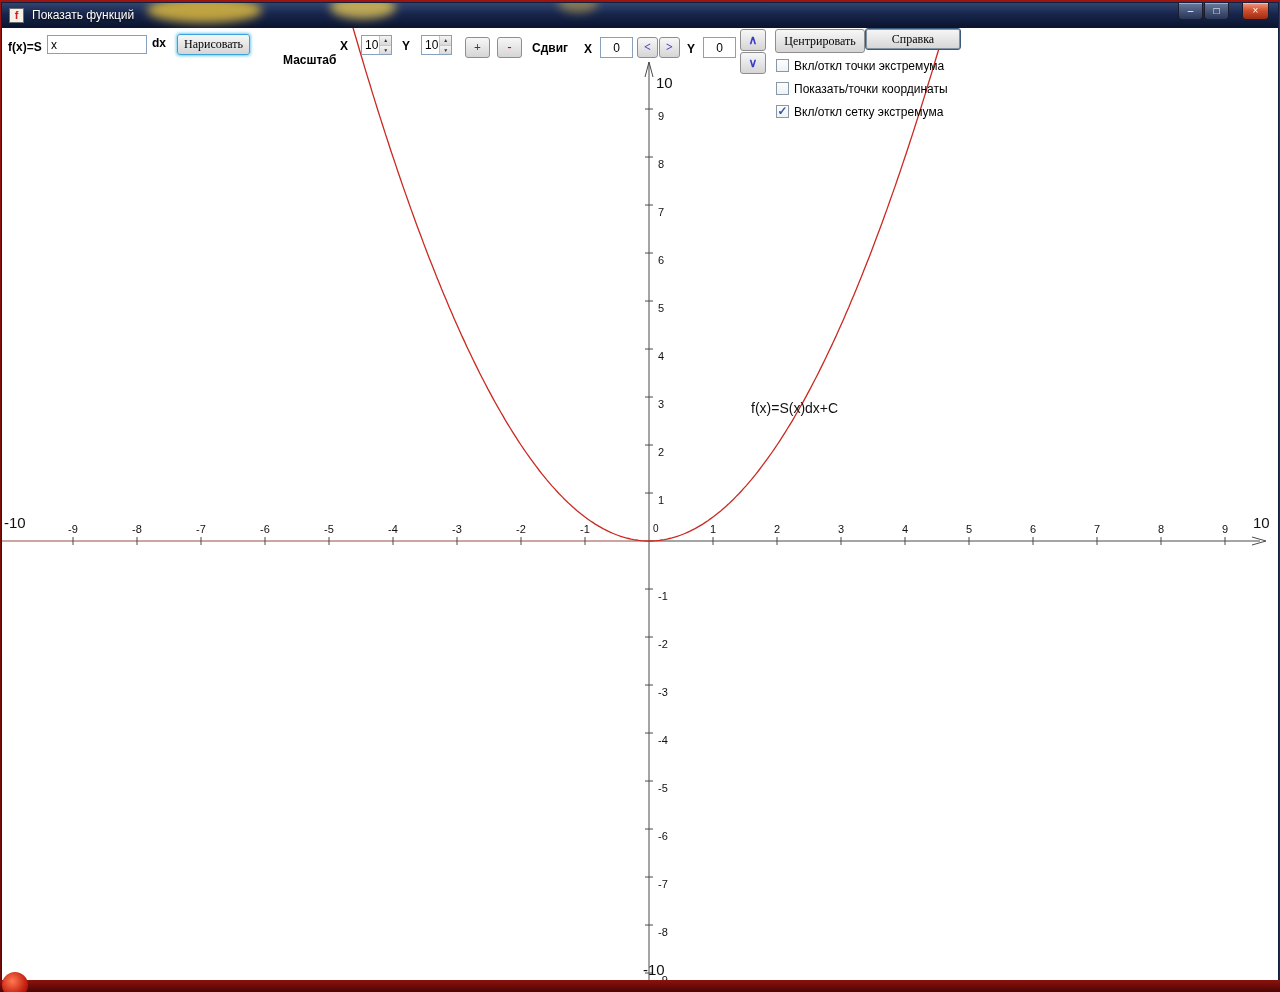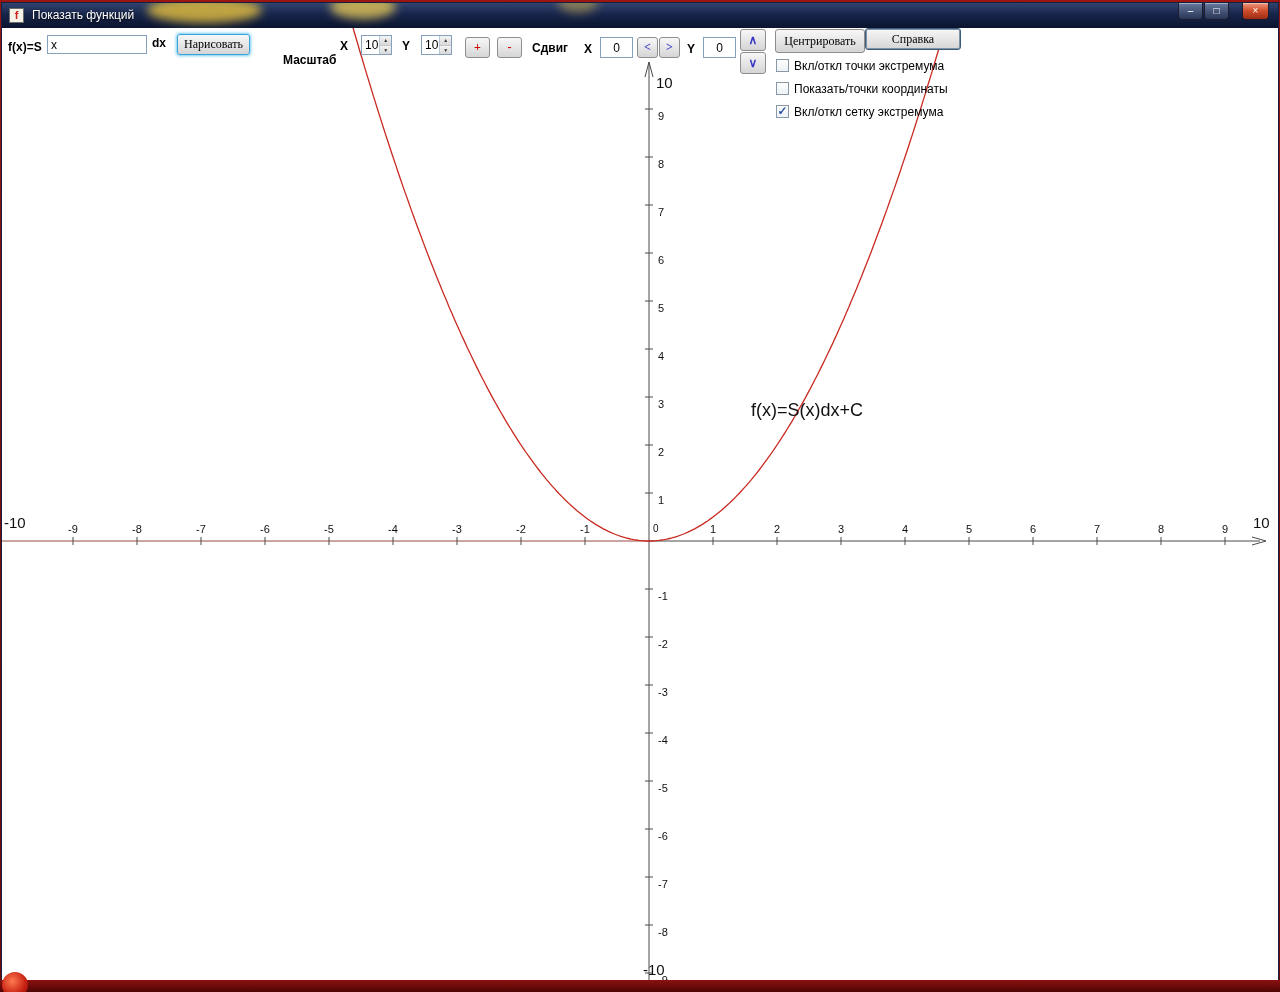--- a/index.html
+++ b/index.html
@@ -8,21 +8,21 @@
 .window{position:absolute;left:2px;top:3px;width:1276px;height:977px;background:#fff;box-shadow:0 0 0 1px #14203f}
 .titlebar{position:absolute;left:0;top:0;width:100%;height:25px;background:linear-gradient(180deg,#31446f 0%,#17254b 45%,#0a142e 100%);overflow:hidden;z-index:8}
 .blob{position:absolute;border-radius:50%;filter:blur(5px);opacity:.85}
 .app-icon{position:absolute;left:7px;top:5px;width:15px;height:15px;background:#f5f2e8;border:1px solid #6b6b6b;color:#c22;font-weight:bold;font-size:11px;line-height:13px;text-align:center}
 .title-text{position:absolute;left:30px;top:5px;color:#fff;font-size:12px;text-shadow:0 1px 2px rgba(0,0,0,.9);white-space:nowrap}
 .winbtn{position:absolute;top:0;height:17px;border:1px solid #1c1c2e;border-top:none;border-radius:0 0 4px 4px;color:#fff;font-size:10px;line-height:15px;text-align:center;background:linear-gradient(180deg,rgba(150,165,195,.55),rgba(60,75,105,.55));box-shadow:inset 0 1px 0 rgba(255,255,255,.4);cursor:default}
 .winbtn.close{background:linear-gradient(180deg,#ef9a80 0%,#d2512f 45%,#9c2b12 100%)}
 .client{position:absolute;left:0;top:25px;width:100%;height:952px;background:#fff;overflow:hidden}
 #plot{position:absolute;left:0;top:0;z-index:1}
 #plot text{font-family:"Liberation Sans",sans-serif}
-.curve-label{position:absolute;z-index:2;font-size:18px;color:#111;white-space:nowrap}
+.curve-label{position:absolute;z-index:2;font-size:14px;color:#111;white-space:nowrap}
 .ctl{position:absolute;z-index:5}
 .lbl{font-weight:bold;font-size:12px;color:#000;white-space:nowrap}
 .tbox{border:1px solid #86a0bd;background:#fff;font-size:12px;padding:0 3px;font-family:inherit;outline:none}
 .btn{border:1px solid #8e8e8e;border-radius:3px;background:linear-gradient(180deg,#f7f7f7 0%,#e8e8e8 45%,#d5d5d5 100%);font-size:12px;color:#000;text-align:center;font-family:Liberation Serif, serif;cursor:default}
 .btn.focus{border-color:#38a3dc;box-shadow:0 0 3px 1px rgba(80,190,235,.8)}
 .btn.default{border-color:#3c5a7a;box-shadow:inset 0 0 0 1px #7e93a6}
 .btn.red{color:#c00;font-weight:bold}
 .btn.blue{color:#3a3ac8;font-weight:bold}
 .spinner{display:flex;border:1px solid #86a0bd;background:#fff}
 .spin-val{flex:1;font-size:12px;padding:2px 1px 0 3px}

